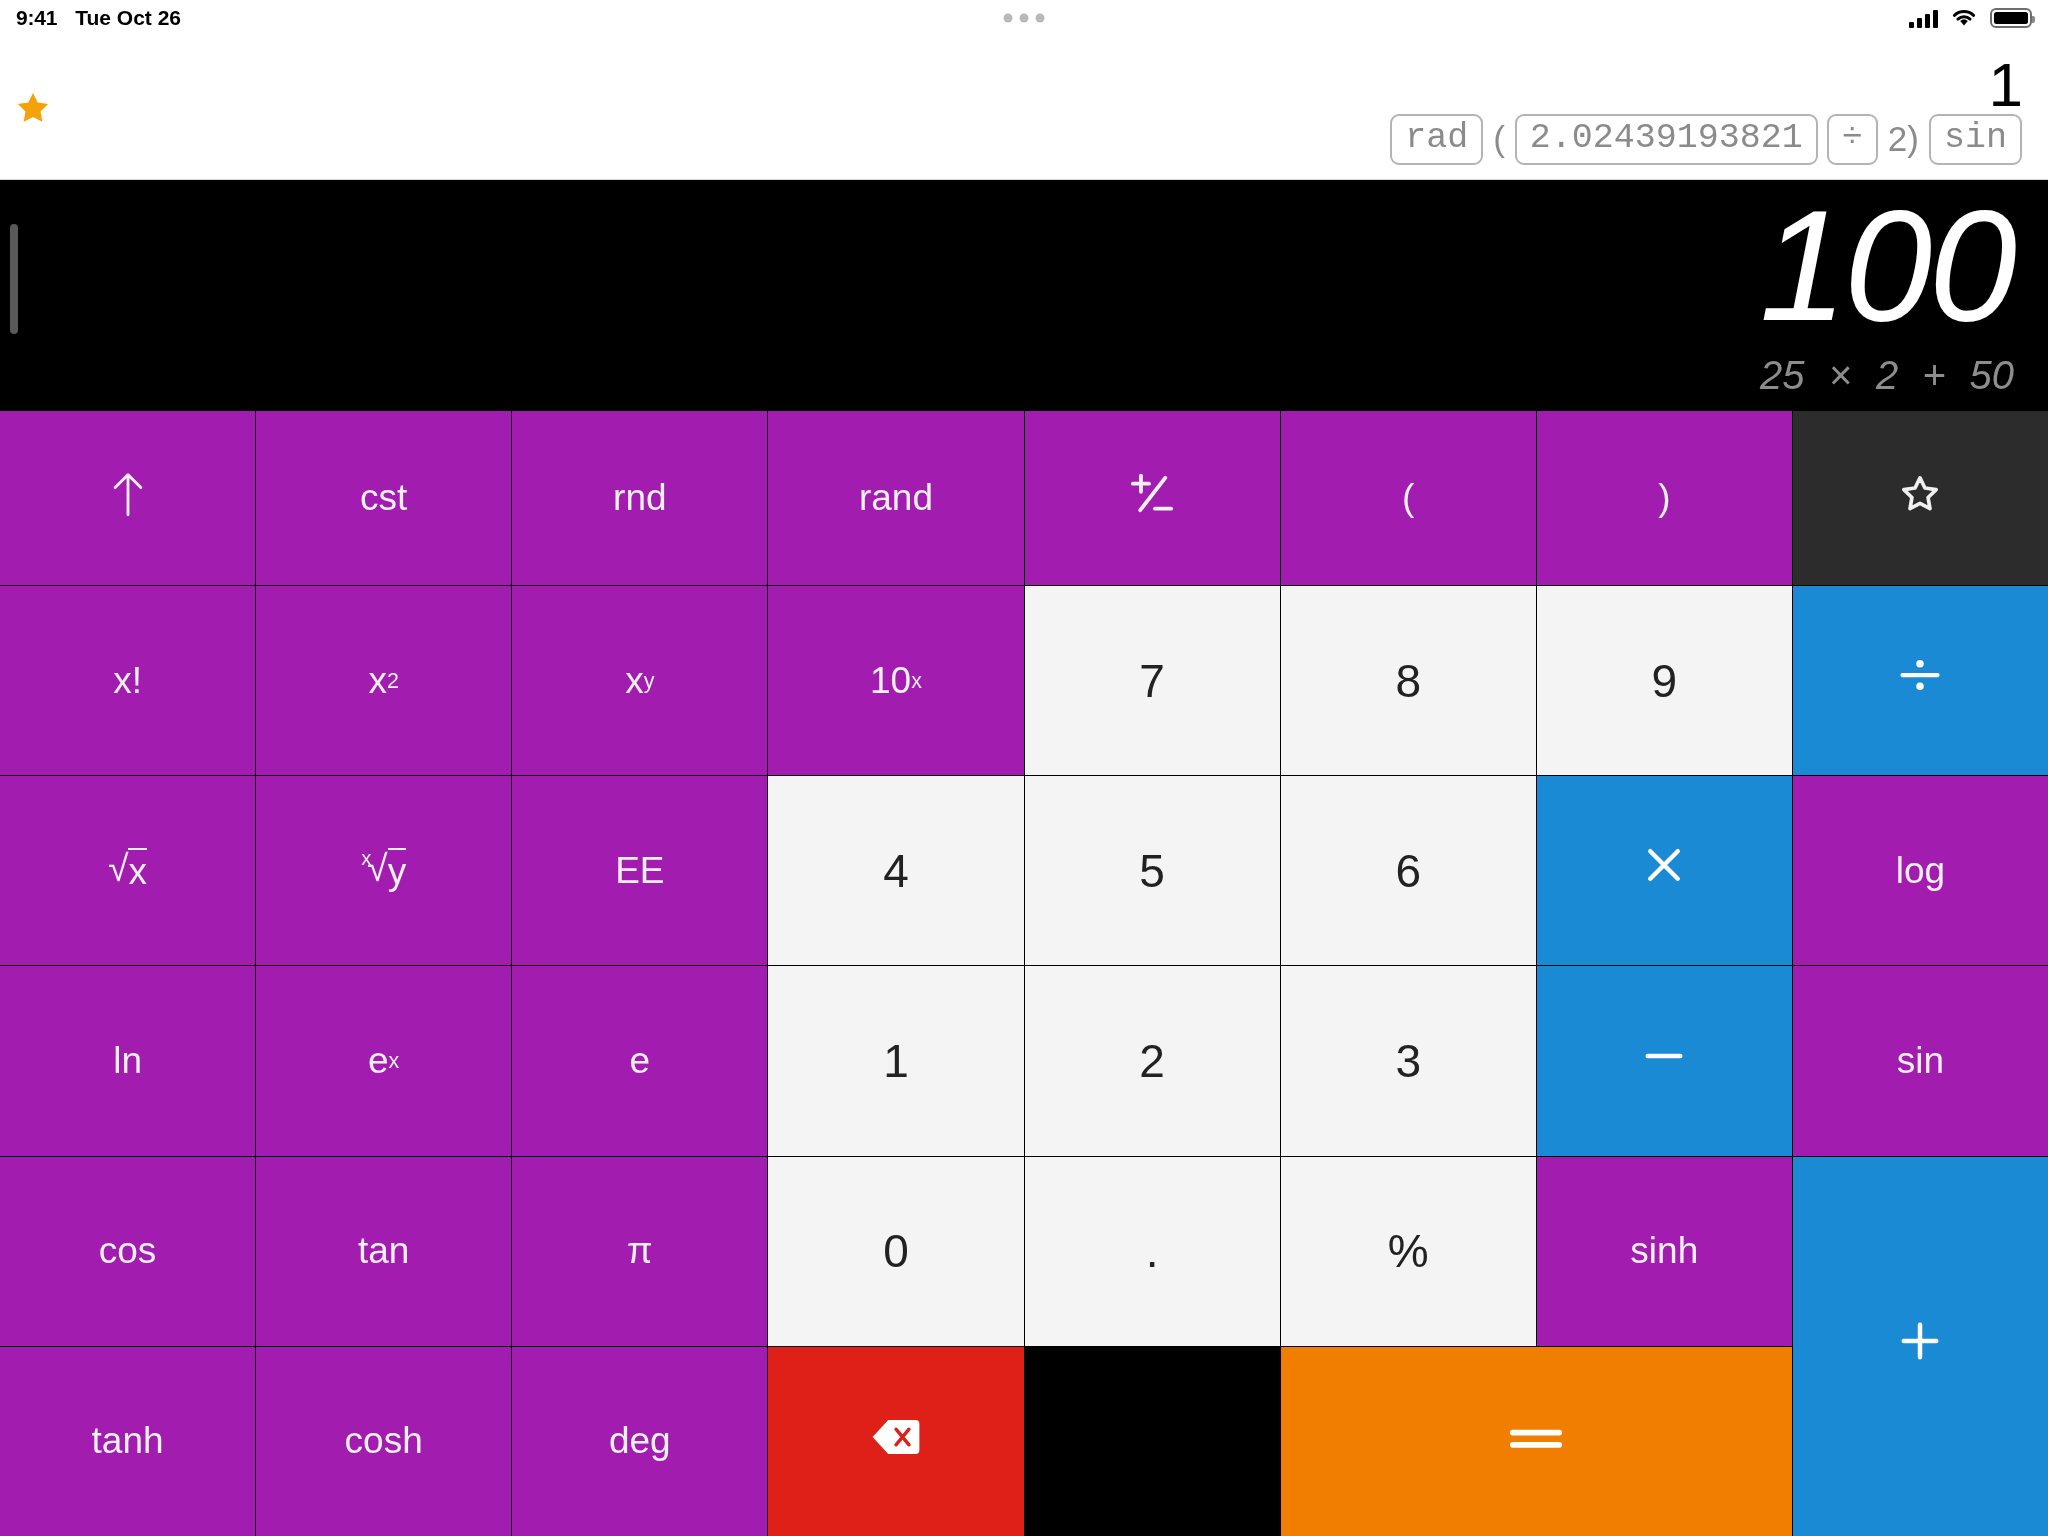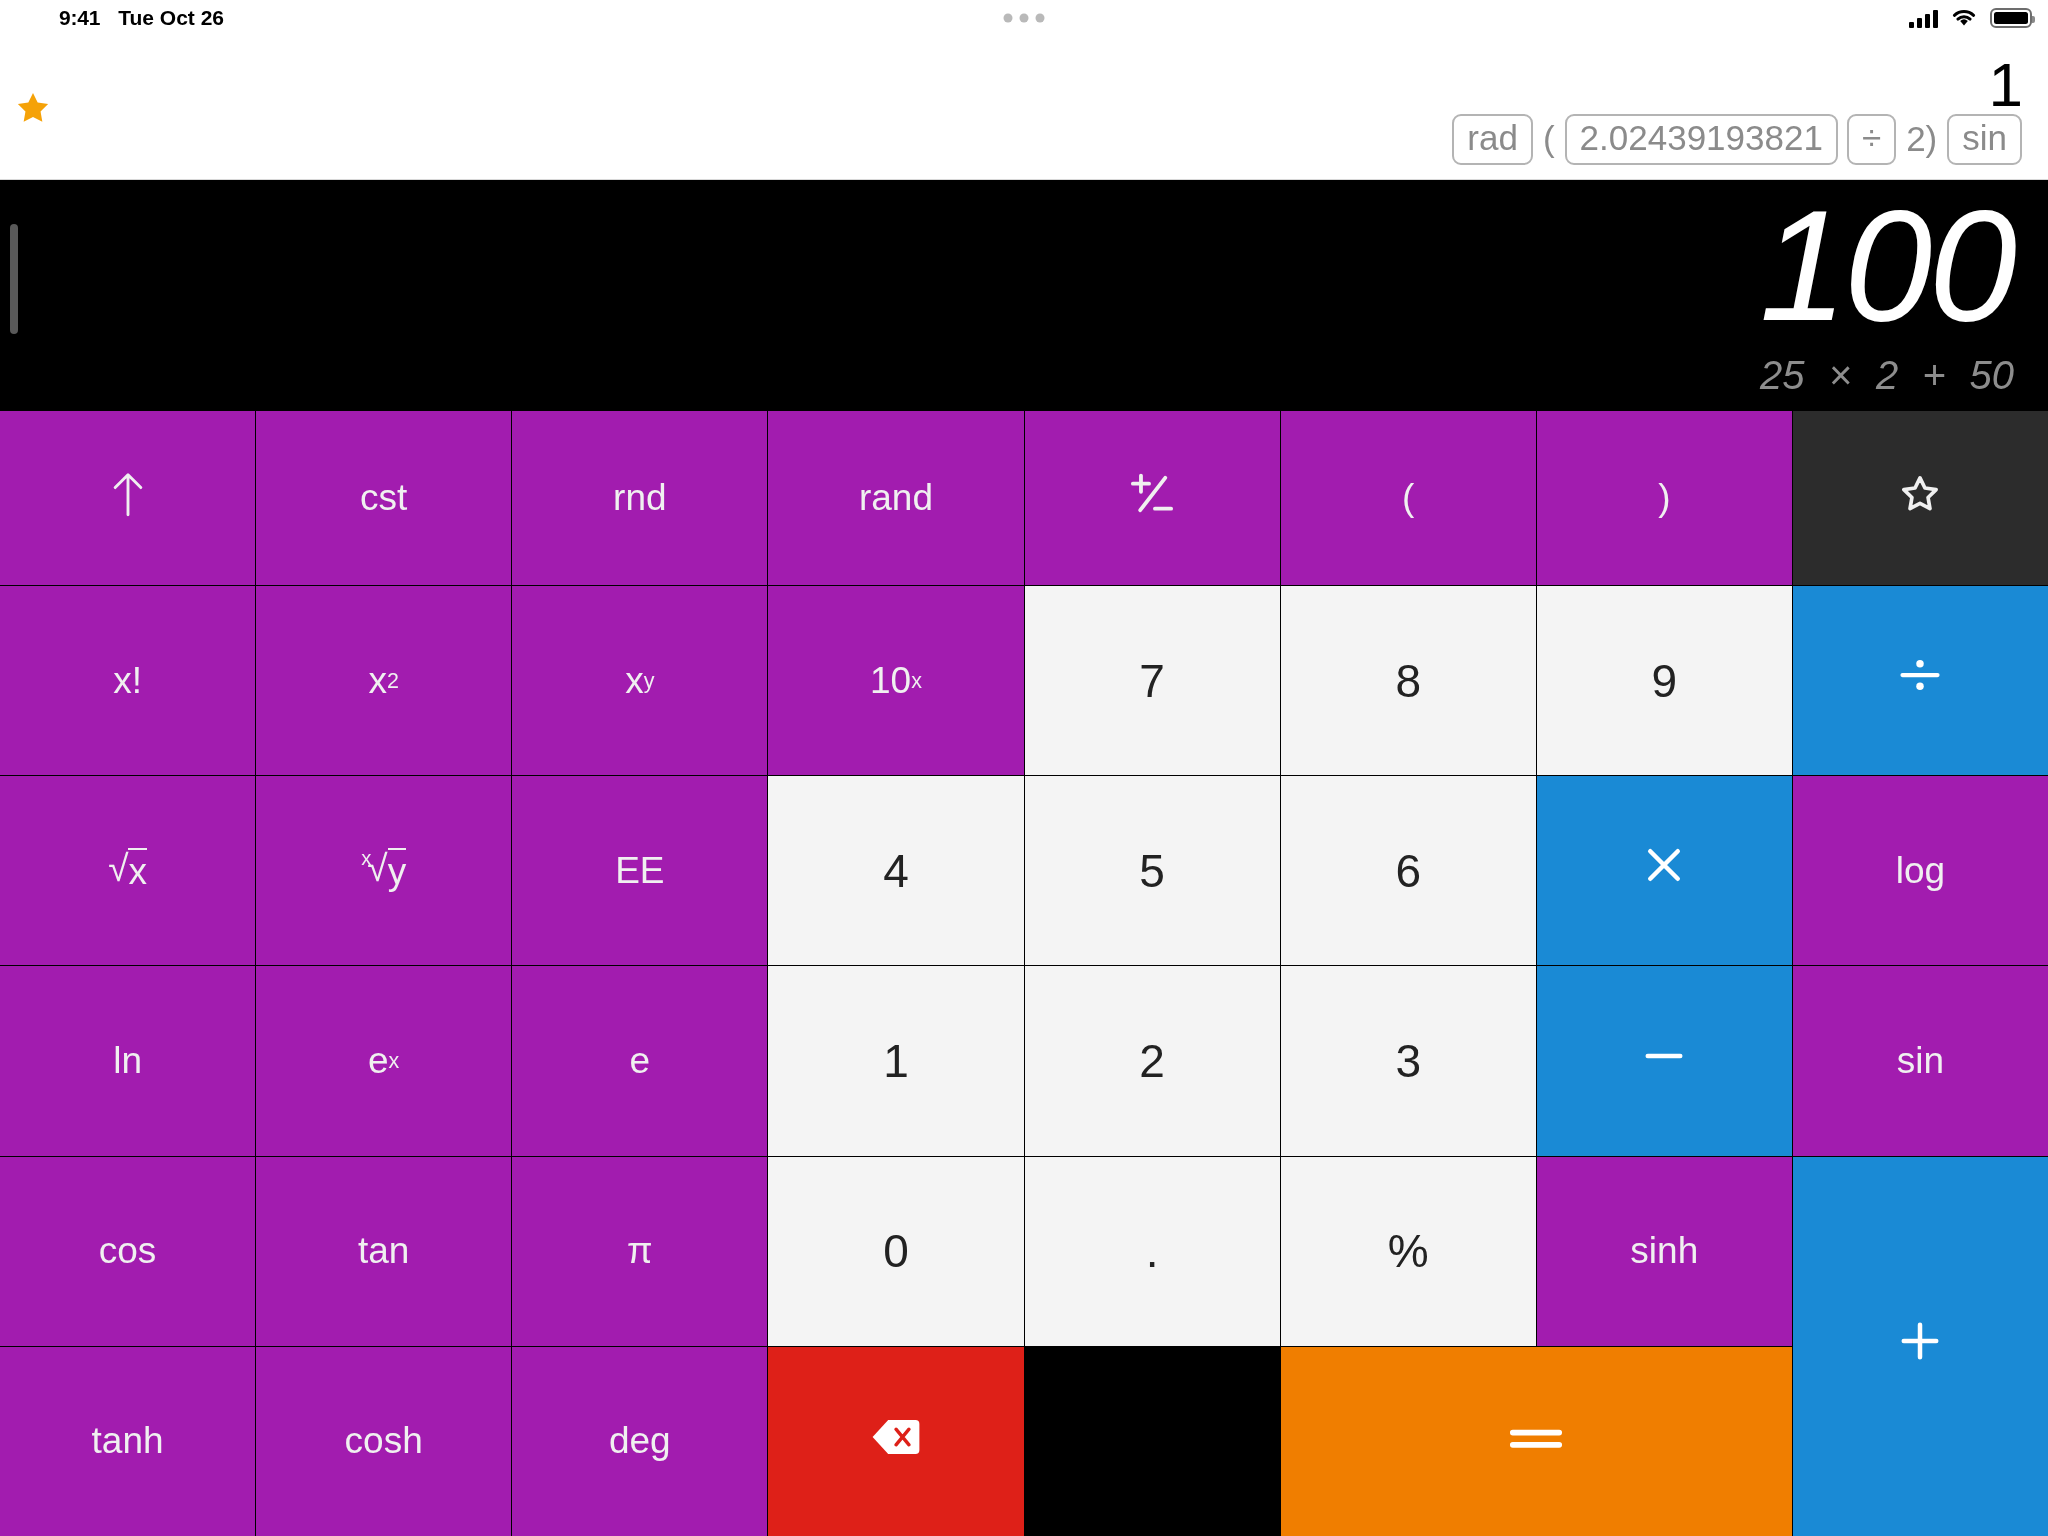--- a/index.html
+++ b/index.html
@@ -14,21 +14,21 @@
 
   
   .statusbar {
     height: 36px; flex: 0 0 36px;
     display: flex; align-items: center;
     padding: 0 16px;
     background: #ffffff; color: #000;
     font-size: 21px; font-weight: 700;
     position: relative;
   }
-  .sb-left { display: flex; align-items: center; gap: 18px; margin-left: 43px; }
+  .sb-left { display: flex; align-items: center; gap: 18px; }
   .sb-time { letter-spacing: -0.2px; }
   .sb-date { font-weight: 600; }
   .sb-center {
     position: absolute; left: 50%; top: 50%;
     transform: translate(-50%,-50%);
     display: flex; gap: 7px;
   }
   .sb-dot { width: 9px; height: 9px; border-radius: 50%; background: #b9b9b9; }
   .sb-right {
     margin-left: auto; display: flex; align-items: center; gap: 13px;
@@ -64,21 +64,21 @@
     font-size: 62px; font-weight: 400; color:#000; line-height:1;
     letter-spacing:-1px;
   }
   .hist-expr {
     position:absolute; right:26px; bottom:14px;
     display:flex; align-items:center; gap:9px;
     font-size: 35px; color:#8b8b8b; white-space:nowrap;
   }
   .tok-box {
     border:2px solid #b4b4b4; border-radius:9px;
-    padding: 3px 13px 6px; line-height:1.1; color:#8b8b8b;
+    padding: 3px 13px 6px; line-height:1.1; color:#8b8b8b;font-family:Liberation Mono, monospace;
   }
   .tok-plain { padding:0 1px; }
 
   
   .display {
     flex: 0 0 231px; background:#000; position:relative;
     display:flex; flex-direction:column; justify-content:center;
     align-items:flex-end; padding: 0 34px 0 0; font-style: italic;
   }
   .scroll-handle {

